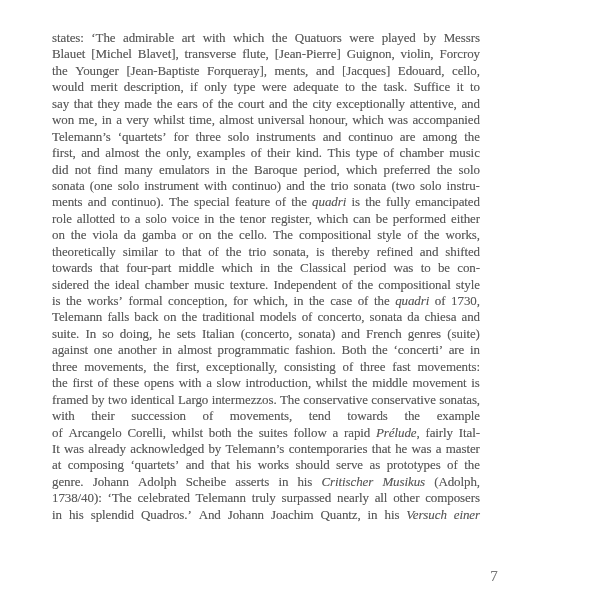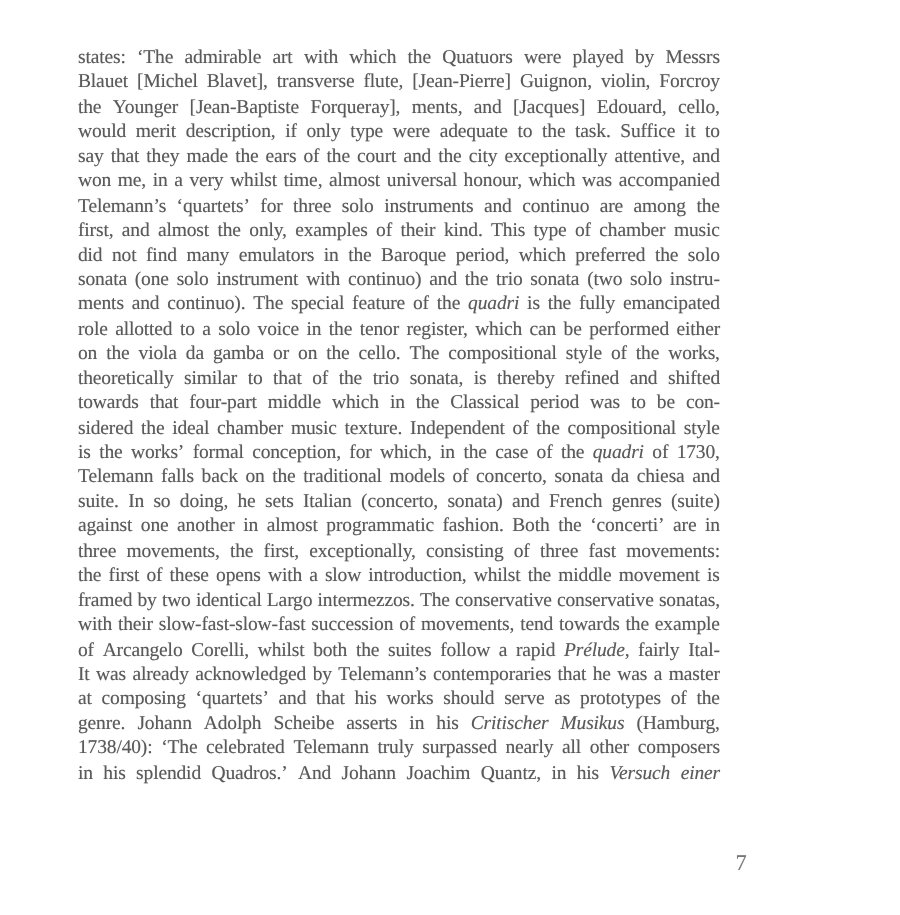--- a/index.html
+++ b/index.html
@@ -387,21 +387,20 @@
         <span class="w"><span>Largo</span></span>
         <span class="w"><span>intermezzos.</span></span>
         <span class="w"><span>The</span></span>
         <span class="w"><span>conservative</span></span>
         <span class="w"><span>conservative</span></span>
         <span class="w"><span>sonatas,</span></span>
       </div>
       <div class="line just">
         <span class="w"><span>with</span></span>
         <span class="w"><span>their</span></span>
-        <span class="w"><span>slow-fast-slow-fast</span></span>
         <span class="w"><span>succession</span></span>
         <span class="w"><span>of</span></span>
         <span class="w"><span>movements,</span></span>
         <span class="w"><span>tend</span></span>
         <span class="w"><span>towards</span></span>
         <span class="w"><span>the</span></span>
         <span class="w"><span>example</span></span>
       </div>
       <div class="line just">
         <span class="w"><span>of</span></span>
@@ -450,21 +449,21 @@
       <div class="line just">
         <span class="w"><span>genre.</span></span>
         <span class="w"><span>Johann</span></span>
         <span class="w"><span>Adolph</span></span>
         <span class="w"><span>Scheibe</span></span>
         <span class="w"><span>asserts</span></span>
         <span class="w"><span>in</span></span>
         <span class="w"><span>his</span></span>
         <span class="w"><span class="it">Critischer</span></span>
         <span class="w"><span class="it">Musikus</span></span>
-        <span class="w"><span>(Hamburg,</span></span>
+        <span class="w"><span>(Adolph,</span></span>
       </div>
       <div class="line just">
         <span class="w"><span>1738/40):</span></span>
         <span class="w"><span>‘The</span></span>
         <span class="w"><span>celebrated</span></span>
         <span class="w"><span>Telemann</span></span>
         <span class="w"><span>truly</span></span>
         <span class="w"><span>surpassed</span></span>
         <span class="w"><span>nearly</span></span>
         <span class="w"><span>all</span></span>

